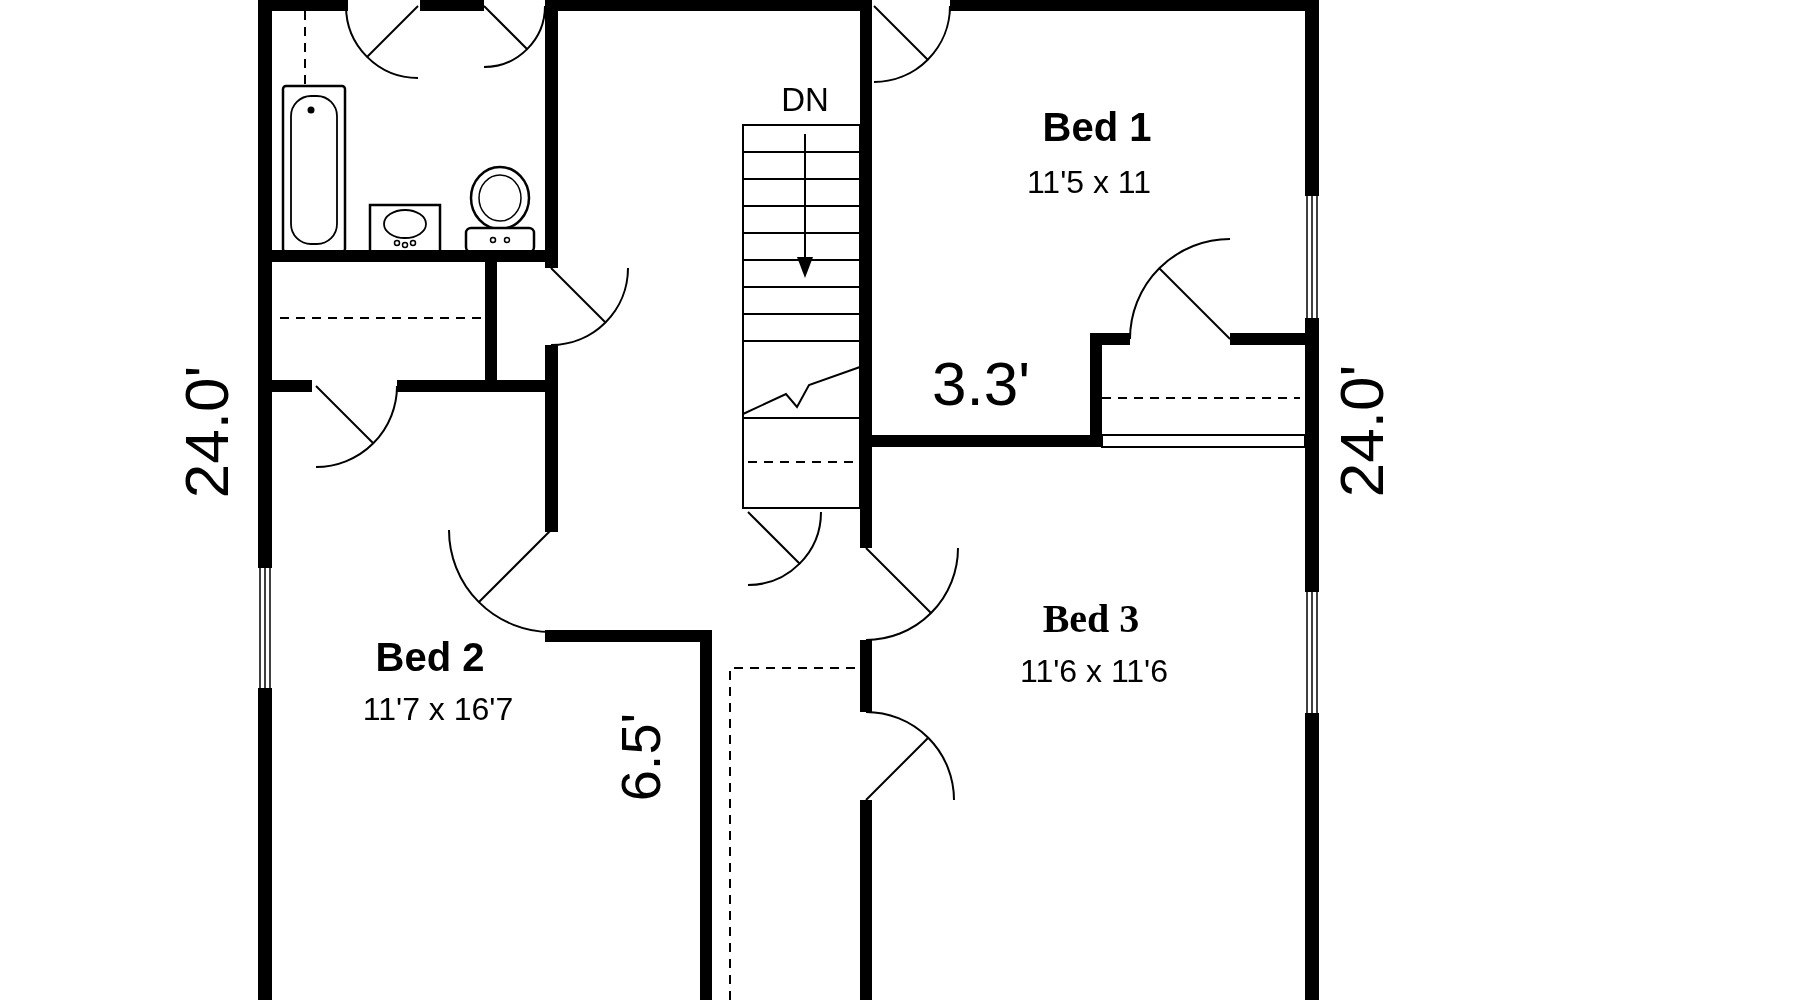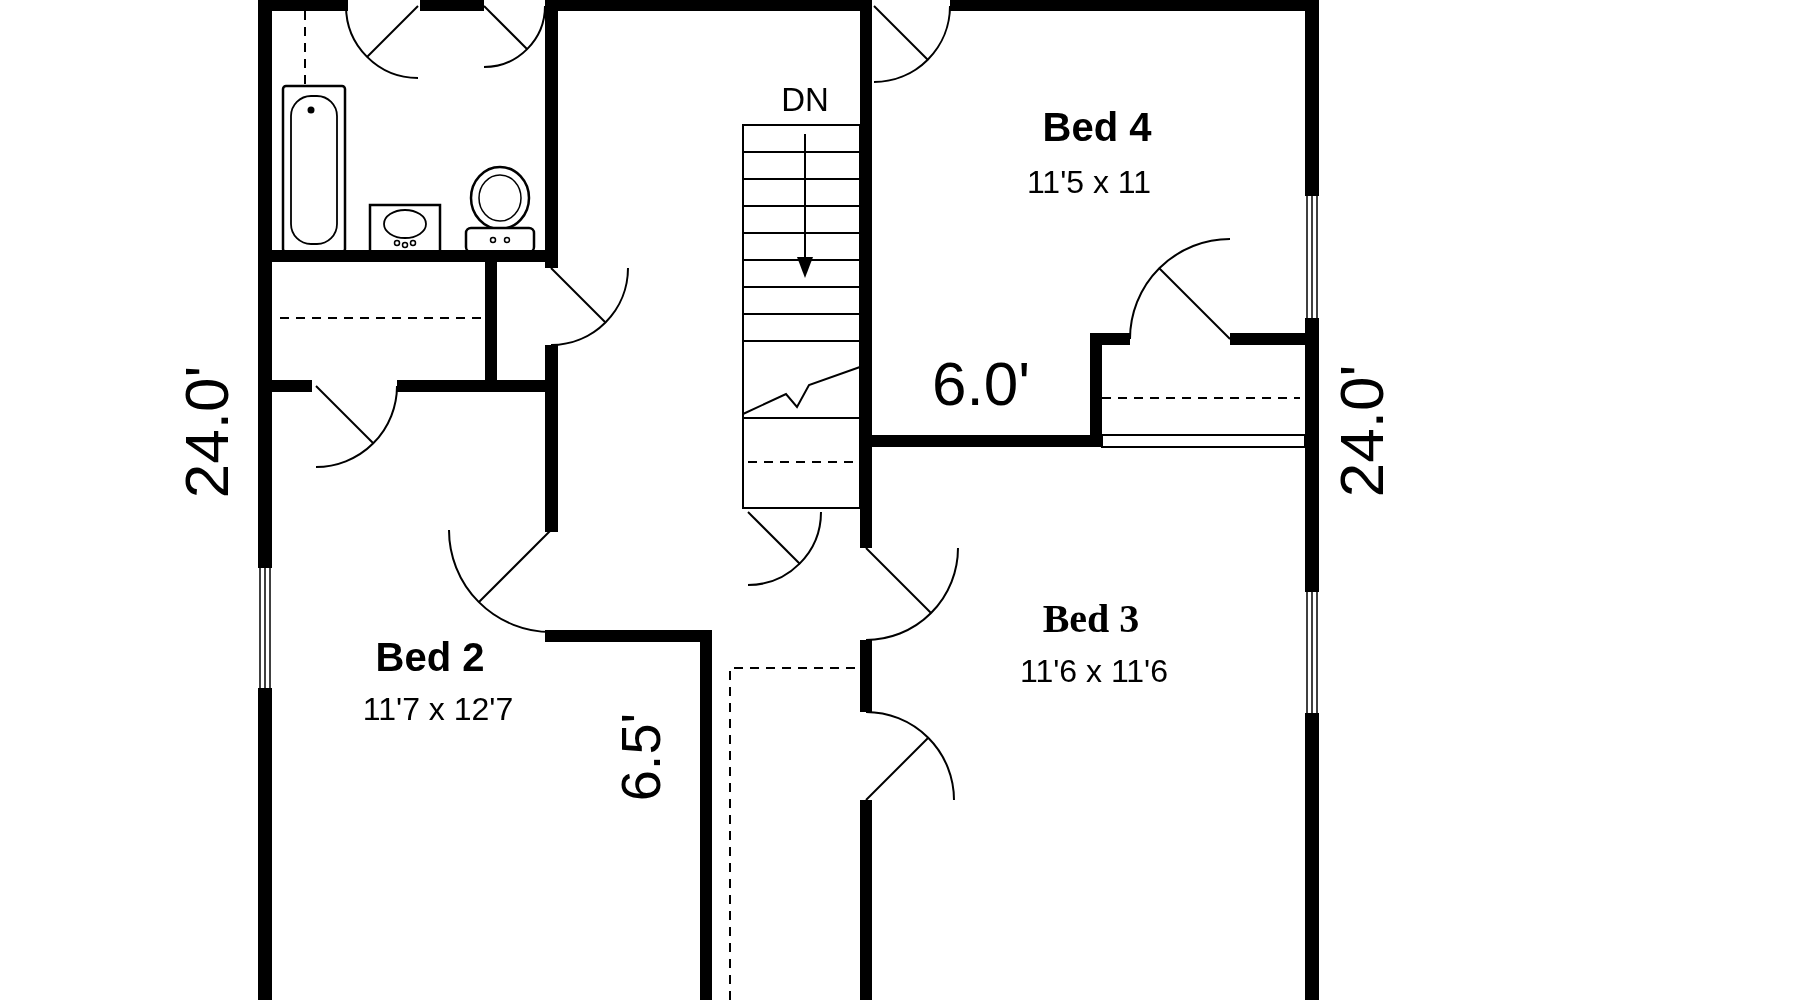--- a/index.html
+++ b/index.html
@@ -159,27 +159,27 @@
       <g>
         <line x1="1307" y1="592" x2="1307" y2="713"></line>
           <line x1="1312" y1="592" x2="1312" y2="713"></line>
           <line x1="1317" y1="592" x2="1317" y2="713"></line>
       </g>
     </g>
   </svg>
 
   <div class="lbl dn" style="left:805px; top:99px;">DN</div>
 
-  <div class="lbl room-name" style="left:1097px; top:127px;">Bed 4</div>
+  <div class="lbl room-name" style="left:1097px; top:127px;">Bed 1</div>
   <div class="lbl room-dims" style="left:1089px; top:182px;">11'5 x 11</div>
 
   <div class="lbl room-name" style="left:430px; top:657px;">Bed 2</div>
-  <div class="lbl room-dims" style="left:438px; top:709px;">11'7 x 12'7</div>
+  <div class="lbl room-dims" style="left:438px; top:709px;">11'7 x 16'7</div>
 
   <div class="lbl room-name" style="left:1091px; top:619px;font-family:Liberation Serif, serif;">Bed 3</div>
   <div class="lbl room-dims" style="left:1094px; top:671px;">11'6 x 11'6</div>
 
-  <div class="lbl dim-big" style="left:981px; top:384px;">6.0'</div>
+  <div class="lbl dim-big" style="left:981px; top:384px;">3.3'</div>
   <div class="lbl dim-big rot" style="left:207px; top:432px;">24.0'</div>
   <div class="lbl dim-big rot" style="left:1362px; top:431px;">24.0'</div>
   <div class="lbl dim-mid rot" style="left:641px; top:757px;">6.5'</div>
 
 </div>
 
 </body></html>

